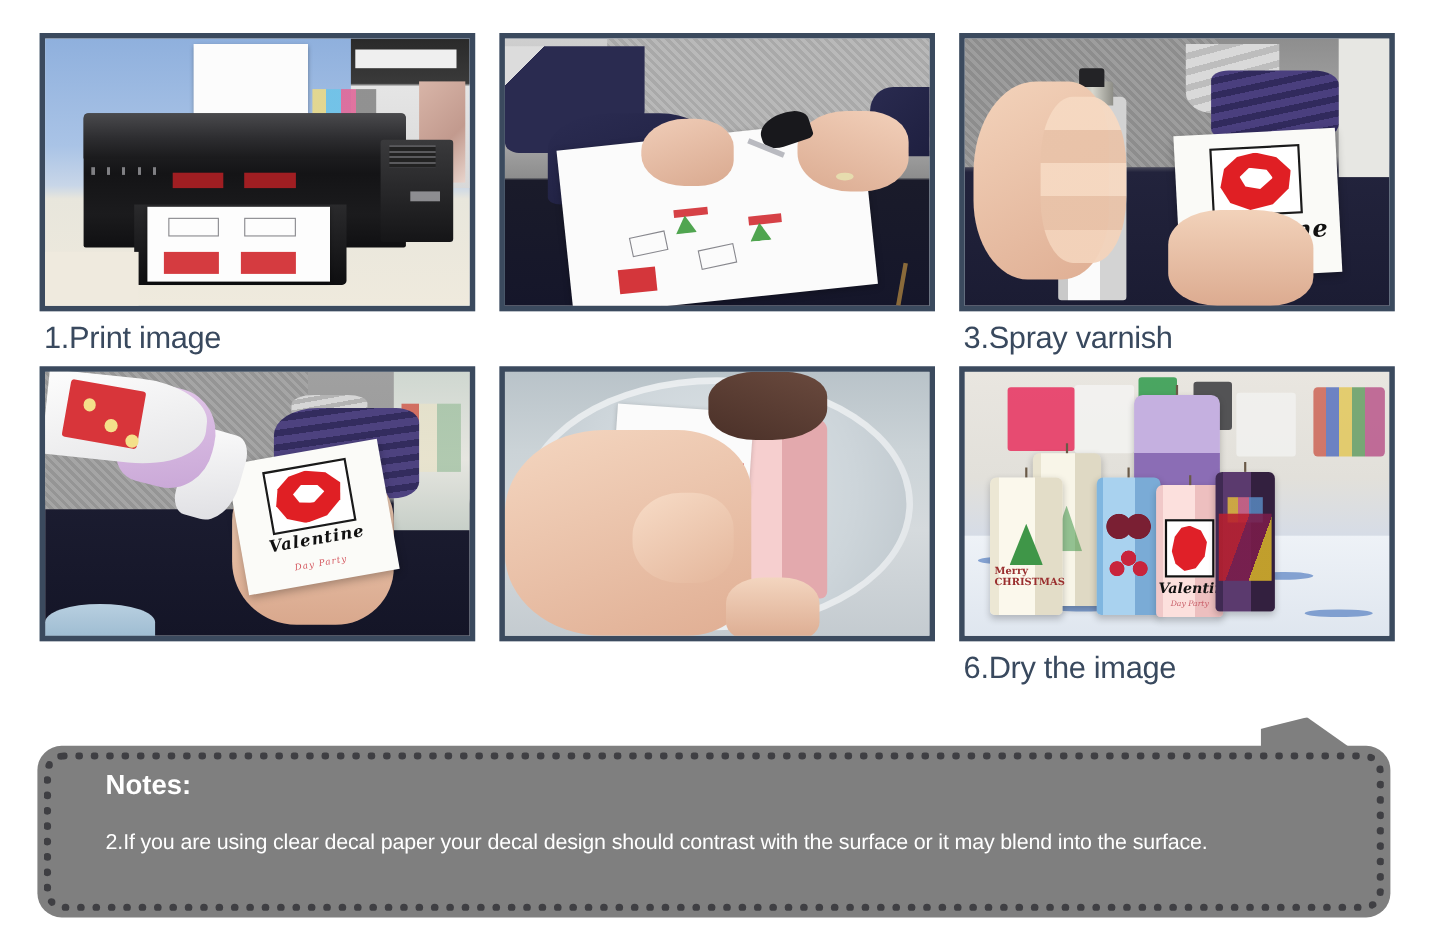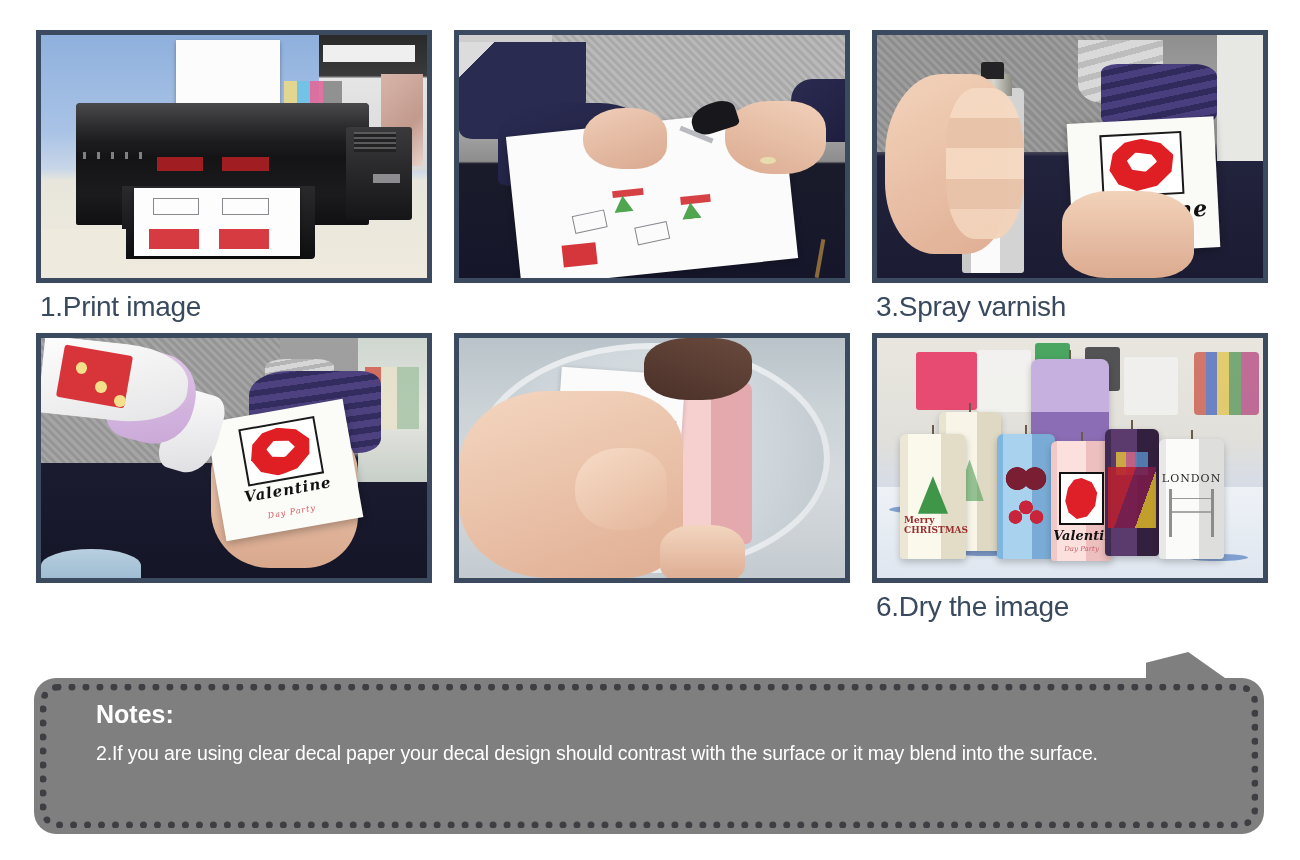--- a/index.html
+++ b/index.html
@@ -269,21 +269,21 @@
   }
   .notes-box {
     position:absolute; left:0; top:26px; width:1230px; height:156px;
     background:#7f7f7f; border-radius:22px;
   }
   .notes-dots {
     position:absolute; left:6px; top:6px; right:6px; bottom:6px;
     border:7px dotted #3f3f43; border-radius:18px; pointer-events:none;
   }
   .notes-inner { position:absolute; left:62px; top:22px; right:50px; }
-  .notes-title { color:#ffffff; font-size:25px; font-weight:bold; line-height:1.15; margin-bottom:9px; }
+  .notes-title { color:#ffffff; font-size:25px; font-weight:bold; line-height:1.15; margin-bottom:22px; }
   .notes-line { color:#ffffff; font-size:19.5px; line-height:1.62; letter-spacing:-0.15px; white-space:nowrap; }
 </style>
 </head>
 <body>
 
 <div id="page">
 
   <div class="steps-grid">
 
     <div class="step">
@@ -459,25 +459,20 @@
               <div class="rose-red"></div>
             </div>
             <div class="art val-txt">Valentine</div>
             <div class="art val-sub">Day Party</div>
           </div>
           <div class="candle c-purpleS">
             <div class="wick"></div>
             <div class="art happy-bits"></div>
             <div class="art happy"></div>
           </div>
-          <div class="candle c-london">
-            <div class="wick"></div>
-            <div class="art london-txt">LONDON</div>
-            <div class="art bridge"></div>
-          </div>
         </div>
       </div>
       <div class="step-caption">6.Dry the image</div>
     </div>
 
   </div>
 
   <div class="notes-wrap">
     <div class="notes-tail"></div>
     <div class="notes-box">

